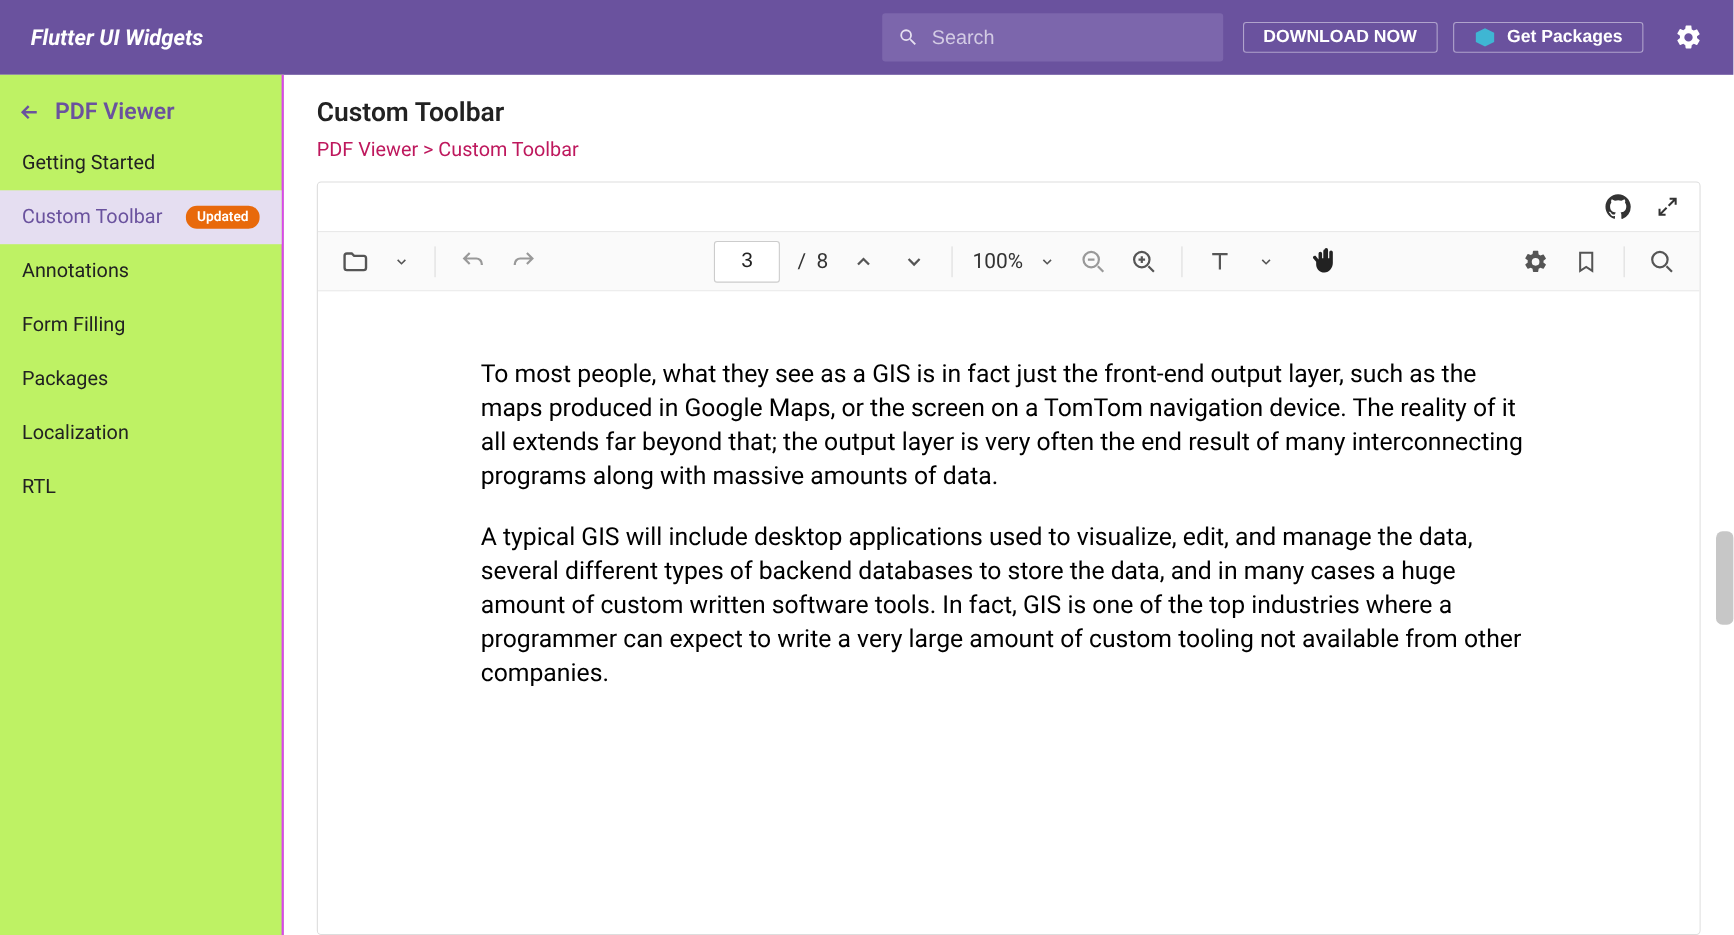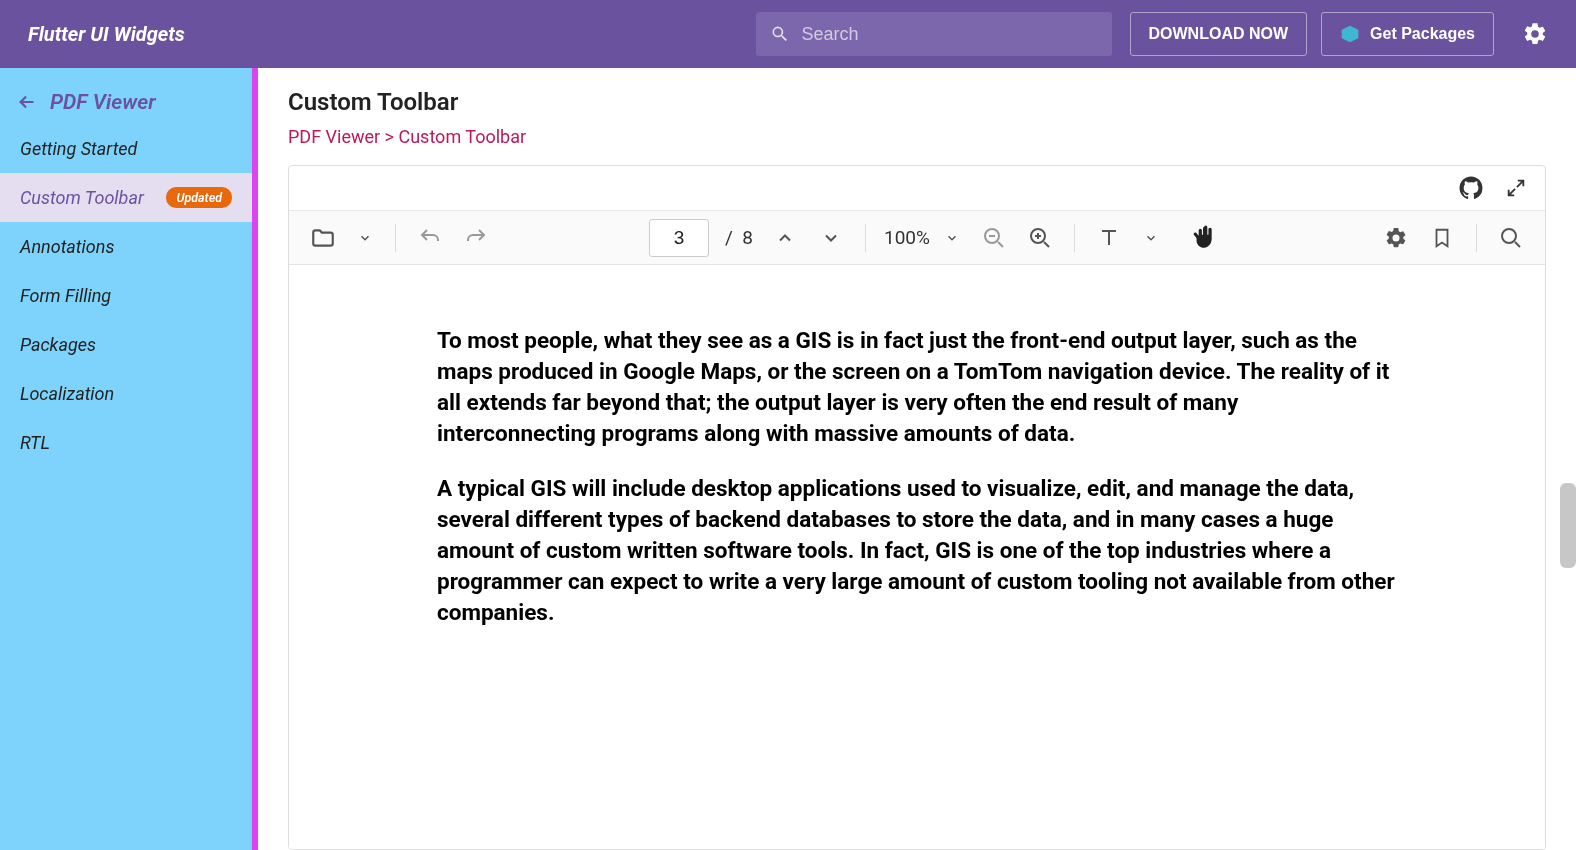--- a/index.html
+++ b/index.html
@@ -2,33 +2,33 @@
 <html><head>
 <meta charset="utf-8">
 <style>
 * { box-sizing: border-box; margin: 0; padding: 0; }
 body { font-family: "Segoe UI", Roboto, Arial, sans-serif; background: #fff; color: #222; width: 1576px; height: 850px; overflow: hidden; }
 
 
 .topbar { background: #6a529e; height: 68px; display: flex; align-items: center; padding: 0 28px 0 28px; }
 .brand { color: #fff; font-size: 20px; font-weight: 700; font-style: italic; flex: 0 0 auto; }
 .topbar-spacer { flex: 1; }
-.search-wrap { background: #7c66ac; border-radius: 3px; height: 44px; width: 356px; display: flex; align-items: center; padding: 0 14px; margin-right: 18px; }
+.search-wrap { background: #7c66ac; border-radius: 3px; height: 44px; width: 310px; display: flex; align-items: center; padding: 0 14px; margin-right: 18px; }
 .search-wrap svg { fill: #e6e0f0; }
 .search-wrap input { background: transparent; border: none; outline: none; color: #fff; font-size: 18px; margin-left: 12px; width: 100%; }
 .search-wrap input::placeholder { color: #d3cbe4; }
-.btn { border: 1px solid #b0a3cc; background: transparent; color: #fff; font-size: 16px; font-weight: 600; height: 44px; padding: 0 18px; border-radius: 3px; cursor: pointer; margin-right: 14px; display: flex; align-items: center; gap: 10px; }
+.btn { border: 1px solid #b0a3cc; background: transparent; color: #fff; font-size: 16px; font-weight: 600; height: 28px; padding: 0 18px; border-radius: 3px; cursor: pointer; margin-right: 14px; display: flex; align-items: center; gap: 10px; }
 .btn:last-of-type { margin-right: 28px; }
 .gear { cursor: pointer; }
 
 
 .main { display: flex; height: calc(850px - 68px); }
 
 
-.sidebar { width: 258px; background: #7dd3fc; border-right: 6px solid #d946ef; padding-top: 12px; font-style: italic; }
+.sidebar { width: 258px; background: #bef264; border-right: 2px solid #d946ef; padding-top: 12px; }
 .side-head { display: flex; align-items: center; padding: 10px 18px 10px 16px; gap: 12px; }
 .side-head svg { stroke: #6a529e; }
 .side-head-title { color: #6a529e; font-size: 21px; font-weight: 600; }
 .side-item { padding: 14px 20px; font-size: 18px; color: #222; cursor: pointer; display: flex; align-items: center; justify-content: space-between; }
 .side-item.active { background: #e5def1; color: #6a529e; }
 .badge { background: #e8690b; color: #fff; font-size: 12.5px; font-weight: 600; padding: 3px 10px; border-radius: 10px; }
 
 
 .content { flex: 1; padding: 20px 30px 0 30px; display: flex; flex-direction: column; position: relative; }
 .page-title { font-size: 24px; font-weight: 600; margin-bottom: 10px; }
@@ -44,21 +44,21 @@
 .tbtn { width: 40px; height: 40px; display: flex; align-items: center; justify-content: center; cursor: pointer; color: #555; border-radius: 3px; }
 .tbtn.sm { width: 32px; }
 .tsep { width: 1px; height: 28px; background: #dcdcdc; margin: 0 8px; }
 .tgrow { flex: 1; }
 .page-input { width: 60px; height: 38px; border: 1px solid #ccc; border-radius: 3px; text-align: center; font-size: 19px; color: #222; }
 .page-total { font-size: 19px; color: #333; margin: 0 6px 0 10px; }
 .zoom-label { font-size: 19px; color: #333; margin-left: 4px; }
 
 
 .doc-wrap { flex: 1; background: #fff; overflow: auto; position: relative; }
-.doc-page { background: #fff; margin: 0 auto; padding: 60px 120px 40px 120px; width: 100%; max-width: 1200px; font-size: 22.5px; line-height: 1.38; color: #000; font-weight: bold; }
+.doc-page { background: #fff; margin: 0 auto; padding: 60px 120px 40px 120px; width: 100%; max-width: 1200px; font-size: 22.5px; line-height: 1.38; color: #000; }
 .doc-page p { margin-bottom: 24px; }
 
 
 .scroll-ind { position: absolute; right: 0; top: 415px; width: 16px; height: 85px; background: #c7c7c7; border-radius: 6px; }
 
 svg { display: block; }
 </style>
 </head>
 <body>
 

